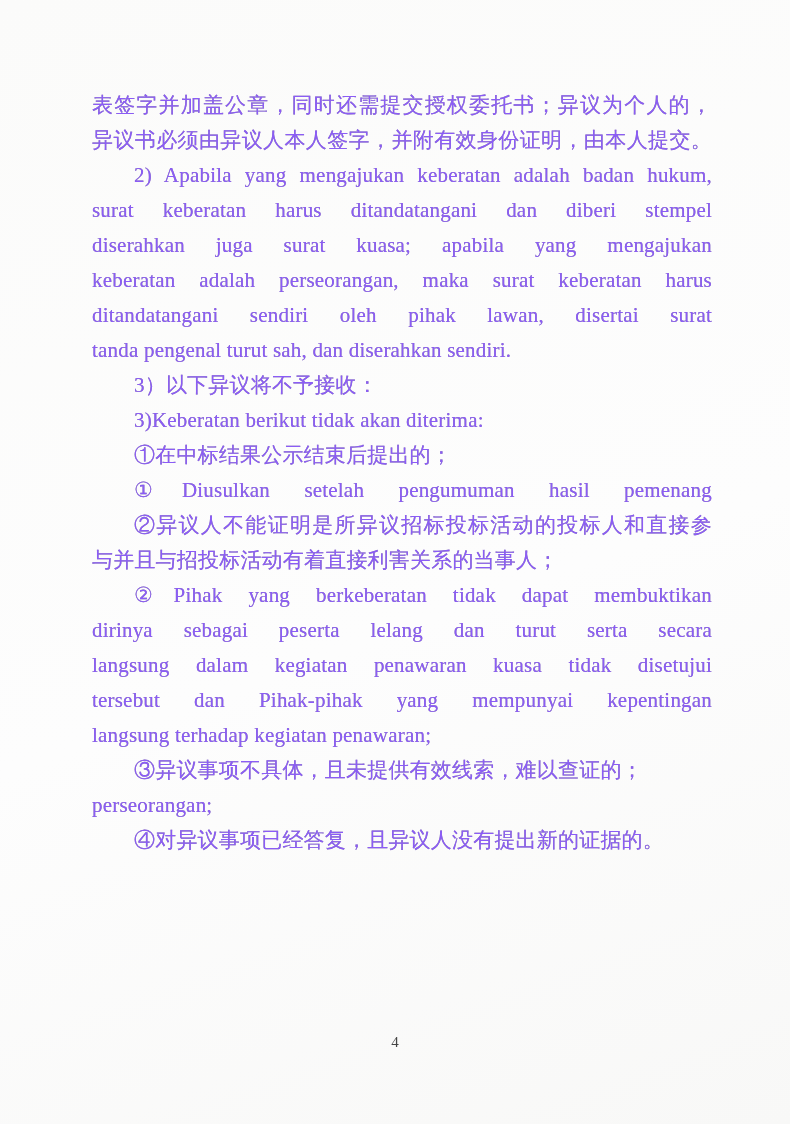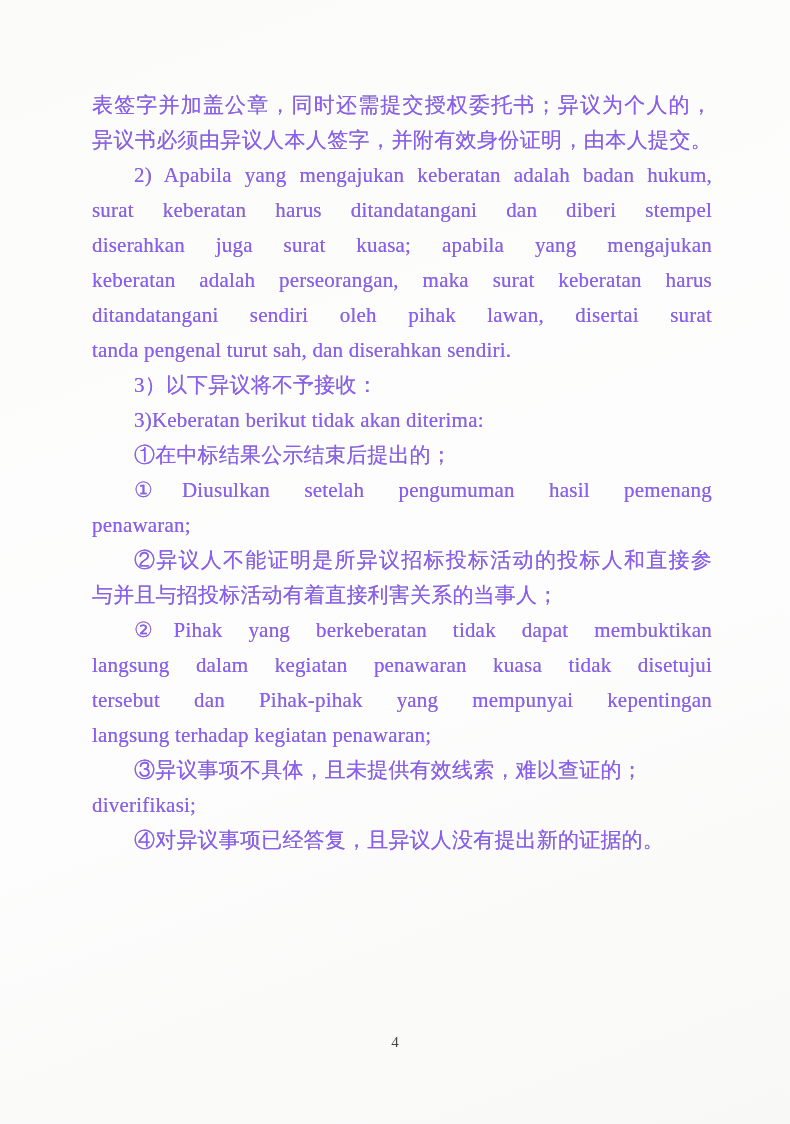--- a/index.html
+++ b/index.html
@@ -68,25 +68,25 @@
       <div class="line indent justify">2) Apabila yang mengajukan keberatan adalah badan hukum,</div>
       <div class="line justify">surat keberatan harus ditandatangani dan diberi stempel</div>
       <div class="line justify">diserahkan juga surat kuasa; apabila yang mengajukan</div>
       <div class="line justify">keberatan adalah perseorangan, maka surat keberatan harus</div>
       <div class="line justify">ditandatangani sendiri oleh pihak lawan, disertai surat</div>
       <div class="line">tanda pengenal turut sah, dan diserahkan sendiri.</div>
       <div class="line indent">3）以下异议将不予接收：</div>
       <div class="line indent">3)Keberatan berikut tidak akan diterima:</div>
       <div class="line indent">①在中标结果公示结束后提出的；</div>
       <div class="line indent justify">①Diusulkan setelah pengumuman hasil pemenang</div>
-      <div class="line">penawaran;</div>
       <div class="line indent justify">②异议人不能证明是所异议招标投标活动的投标人和直接参</div>
       <div class="line">与并且与招投标活动有着直接利害关系的当事人；</div>
       <div class="line indent justify">②Pihak yang berkeberatan tidak dapat membuktikan</div>
+      <div class="line justify">dirinya sebagai peserta lelang dan turut serta secara</div>
       <div class="line justify">langsung dalam kegiatan penawaran kuasa tidak disetujui</div>
       <div class="line justify">tersebut dan Pihak-pihak yang mempunyai kepentingan</div>
       <div class="line">langsung terhadap kegiatan penawaran;</div>
       <div class="line indent">③异议事项不具体，且未提供有效线索，难以查证的；</div>
-      <div class="line">diverifikasi;</div>
+      <div class="line">perseorangan;</div>
       <div class="line indent">④对异议事项已经答复，且异议人没有提出新的证据的。</div>
     </div>
   <div class="page-number">4</div>
 </div>
 
 </body></html>

